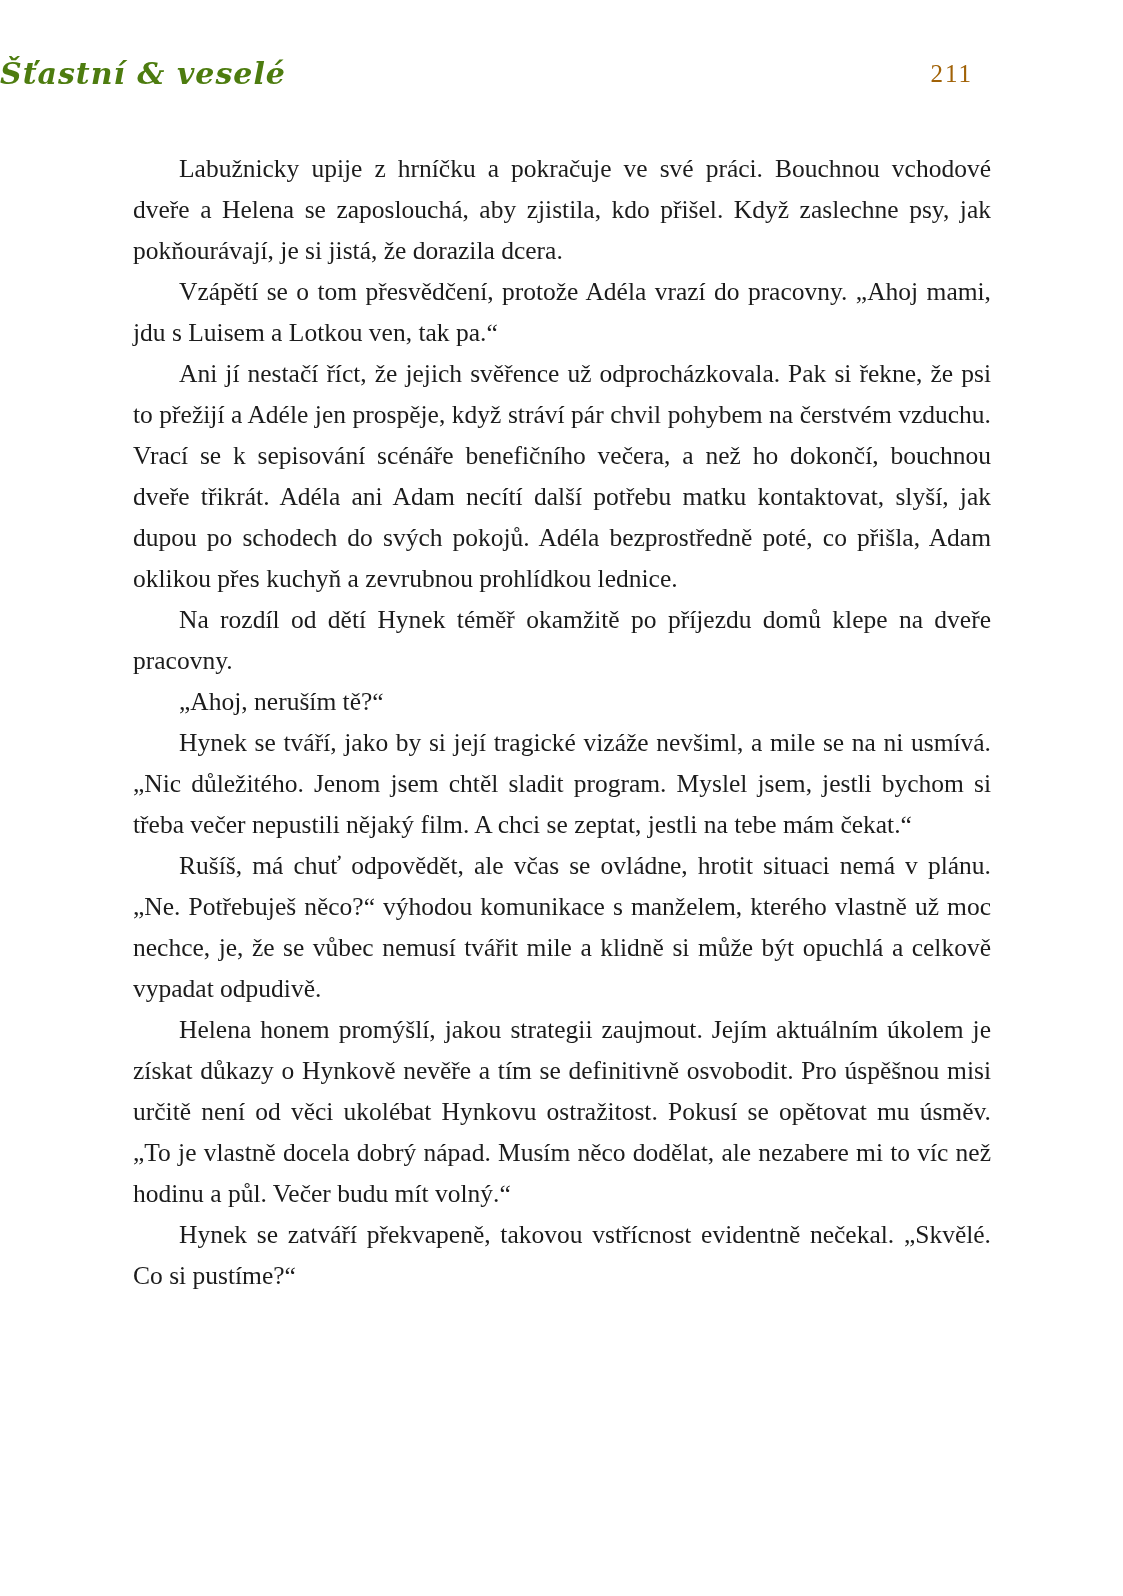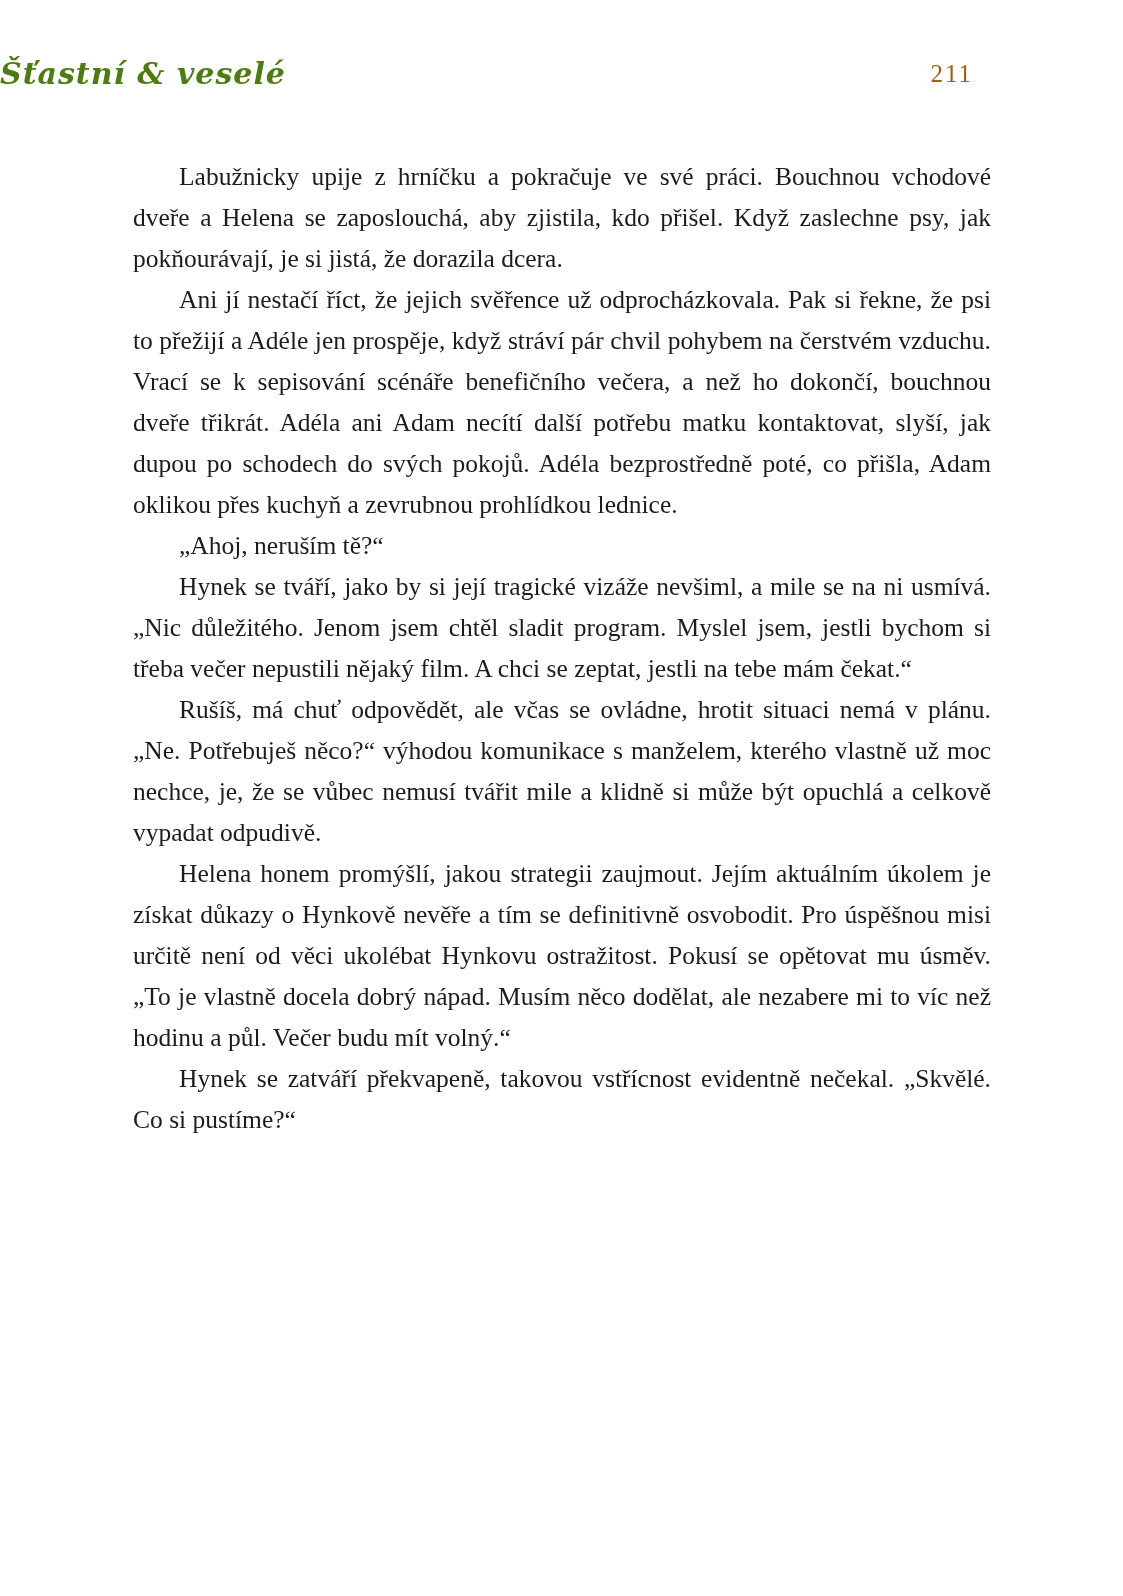--- a/index.html
+++ b/index.html
@@ -39,21 +39,21 @@
     .page-number {
       position: absolute;
       right: 150px;
       top: 4px;
       font-size: 25px;
       letter-spacing: 2px;
       color: #a16207;
     }
     .text-block {
       position: absolute;
-      top: 156px;
+      top: 148px;
       left: 133px;
       width: 858px;
       font-size: 25.5px;
       line-height: 41px;
       text-align: justify;
       text-justify: inter-word;
       hyphens: auto;
       -webkit-hyphens: auto;
       color: #1c1c1c;
     }
@@ -69,21 +69,23 @@
 <div class="page">
 
   <div class="running-header">
     <div class="header-title">Šťastní &amp; veselé</div>
     <div class="page-number">211</div>
   </div>
 
   <div class="text-block">
 
   <p lang="cs">Labužnicky upije z hrníčku a pokračuje ve své práci. Bouchnou vchodové dveře a Helena se zaposlouchá, aby zjistila, kdo přišel. Když zaslechne psy, jak pokňourávají, je si jistá, že dorazila dcera.</p>
+      <p lang="cs">Vzápětí se o tom přesvědčení, protože Adéla vrazí do pracovny. „Ahoj mami, jdu s Luisem a Lotkou ven, tak pa.“</p>
       <p lang="cs">Ani jí nestačí říct, že jejich svěřence už odprocházkovala. Pak si řekne, že psi to přežijí a Adéle jen prospěje, když stráví pár chvil pohybem na čerstvém vzduchu. Vrací se k sepisování scénáře benefičního večera, a než ho dokončí, bouchnou dveře třikrát. Adéla ani Adam necítí další potřebu matku kontaktovat, slyší, jak dupou po schodech do svých pokojů. Adéla bezprostředně poté, co přišla, Adam oklikou přes kuchyň a zevrubnou prohlídkou lednice.</p>
+      <p lang="cs">Na rozdíl od dětí Hynek téměř okamžitě po příjezdu domů klepe na dveře pracovny.</p>
       <p lang="cs">„Ahoj, neruším tě?“</p>
       <p lang="cs">Hynek se tváří, jako by si její tragické vizáže nevšiml, a mile se na ni usmívá. „Nic důležitého. Jenom jsem chtěl sladit program. Myslel jsem, jestli bychom si třeba večer nepustili nějaký film. A chci se zeptat, jestli na tebe mám čekat.“</p>
       <p lang="cs">Rušíš, má chuť odpovědět, ale včas se ovládne, hrotit situaci nemá v plánu. „Ne. Potřebuješ něco?“ výhodou komunikace s manželem, kterého vlastně už moc nechce, je, že se vůbec nemusí tvářit mile a klidně si může být opuchlá a celkově vypadat odpudivě.</p>
       <p lang="cs">Helena honem promýšlí, jakou strategii zaujmout. Jejím aktuálním úkolem je získat důkazy o Hynkově nevěře a tím se definitivně osvobodit. Pro úspěšnou misi určitě není od věci ukolébat Hynkovu ostražitost. Pokusí se opětovat mu úsměv. „To je vlastně docela dobrý nápad. Musím něco dodělat, ale nezabere mi to víc než hodinu a půl. Večer budu mít volný.“</p>
       <p lang="cs">Hynek se zatváří překvapeně, takovou vstřícnost evidentně nečekal. „Skvělé. Co si pustíme?“</p>
     </div>
 
 </div>
 
 </body></html>

